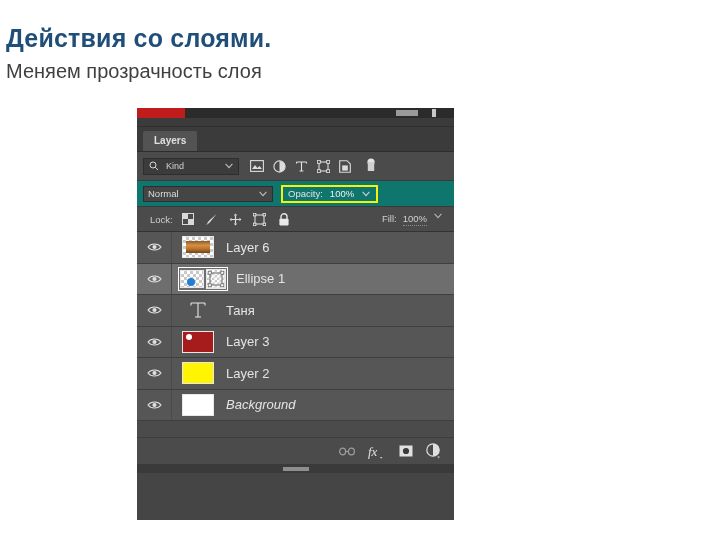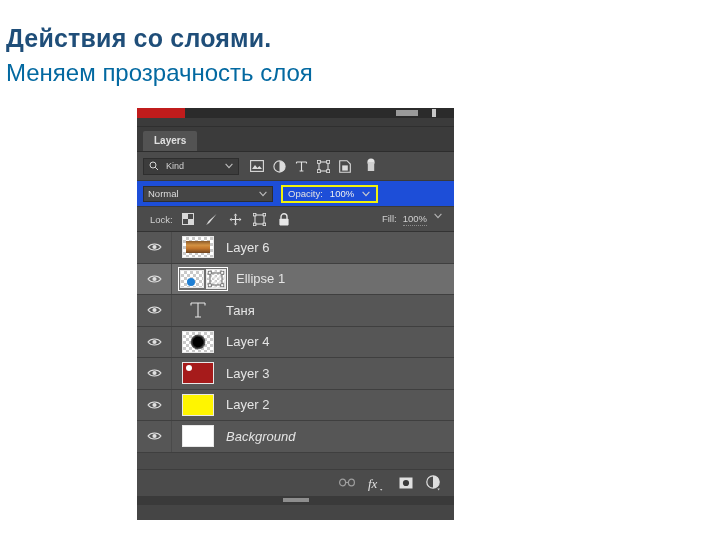--- a/index.html
+++ b/index.html
@@ -24,23 +24,23 @@
   }
   .heading-title {
     font-size: 25px;
     font-weight: bold;
     color: #1f4e79;
     letter-spacing: 0.2px;
     line-height: 1.18;
     white-space: nowrap;
   }
   .heading-sub {
-    font-size: 24px;
+    font-size: 20px;
     font-weight: normal;
-    color: #0369a1;
+    color: #404040;
     line-height: 1.2;
     margin-top: 5px;
     white-space: nowrap;
   }
 
   
   .ps-panel {
     position: absolute;
     left: 137px;
     top: 108px;
@@ -144,21 +144,21 @@
   .ps-filter-icons {
     display: flex;
     align-items: center;
     gap: 4px;
     flex: 1 1 auto;
   }
 
   
   .ps-blendrow {
     height: 25px;
-    background: #1d4ed8;
+    background: #0f766e;
     display: flex;
     align-items: center;
     padding: 0 6px;
     border-bottom: 1px solid #3a3a3a;
     position: relative;
   }
   .ps-blend-select {
     width: 130px;
     height: 16px;
     background: #454545;
@@ -547,34 +547,20 @@
       <div class="ps-thumb-cell">
         <span>
           <svg width="18" height="20" viewBox="0 0 18 20">
             <path d="M2 3 L16 3 M2 3 L2 5.6 M16 3 L16 5.6 M9 3 L9 17 M6 17 L12 17" fill="none" stroke="#e6e6e6" stroke-width="1.1"></path>
           </svg>
         </span>
       </div>
       <div class="ps-layer-name">Таня</div>
     </div>
 
-    <div class="ps-layer">
-      <div class="ps-eye-cell">
-        <svg width="15" height="10" viewBox="0 0 15 10">
-          <path d="M1 5 C4 1 11 1 14 5 C11 9 4 9 1 5 Z" fill="none" stroke="#e0e0e0" stroke-width="1.1"></path>
-          <circle cx="7.5" cy="5" r="2.1" fill="#e0e0e0"></circle>
-        </svg>
-      </div>
-      <div class="ps-thumb-cell">
-        <div class="thumb">
-          <div class="thumb-blob"></div>
-        </div>
-      </div>
-      <div class="ps-layer-name">Layer 4</div>
-    </div>
 
     <div class="ps-layer">
       <div class="ps-eye-cell">
         <svg width="15" height="10" viewBox="0 0 15 10">
           <path d="M1 5 C4 1 11 1 14 5 C11 9 4 9 1 5 Z" fill="none" stroke="#e0e0e0" stroke-width="1.1"></path>
           <circle cx="7.5" cy="5" r="2.1" fill="#e0e0e0"></circle>
         </svg>
       </div>
       <div class="ps-thumb-cell">
         <div class="thumb thumb-solid" style="background-color:#a61b1b">

